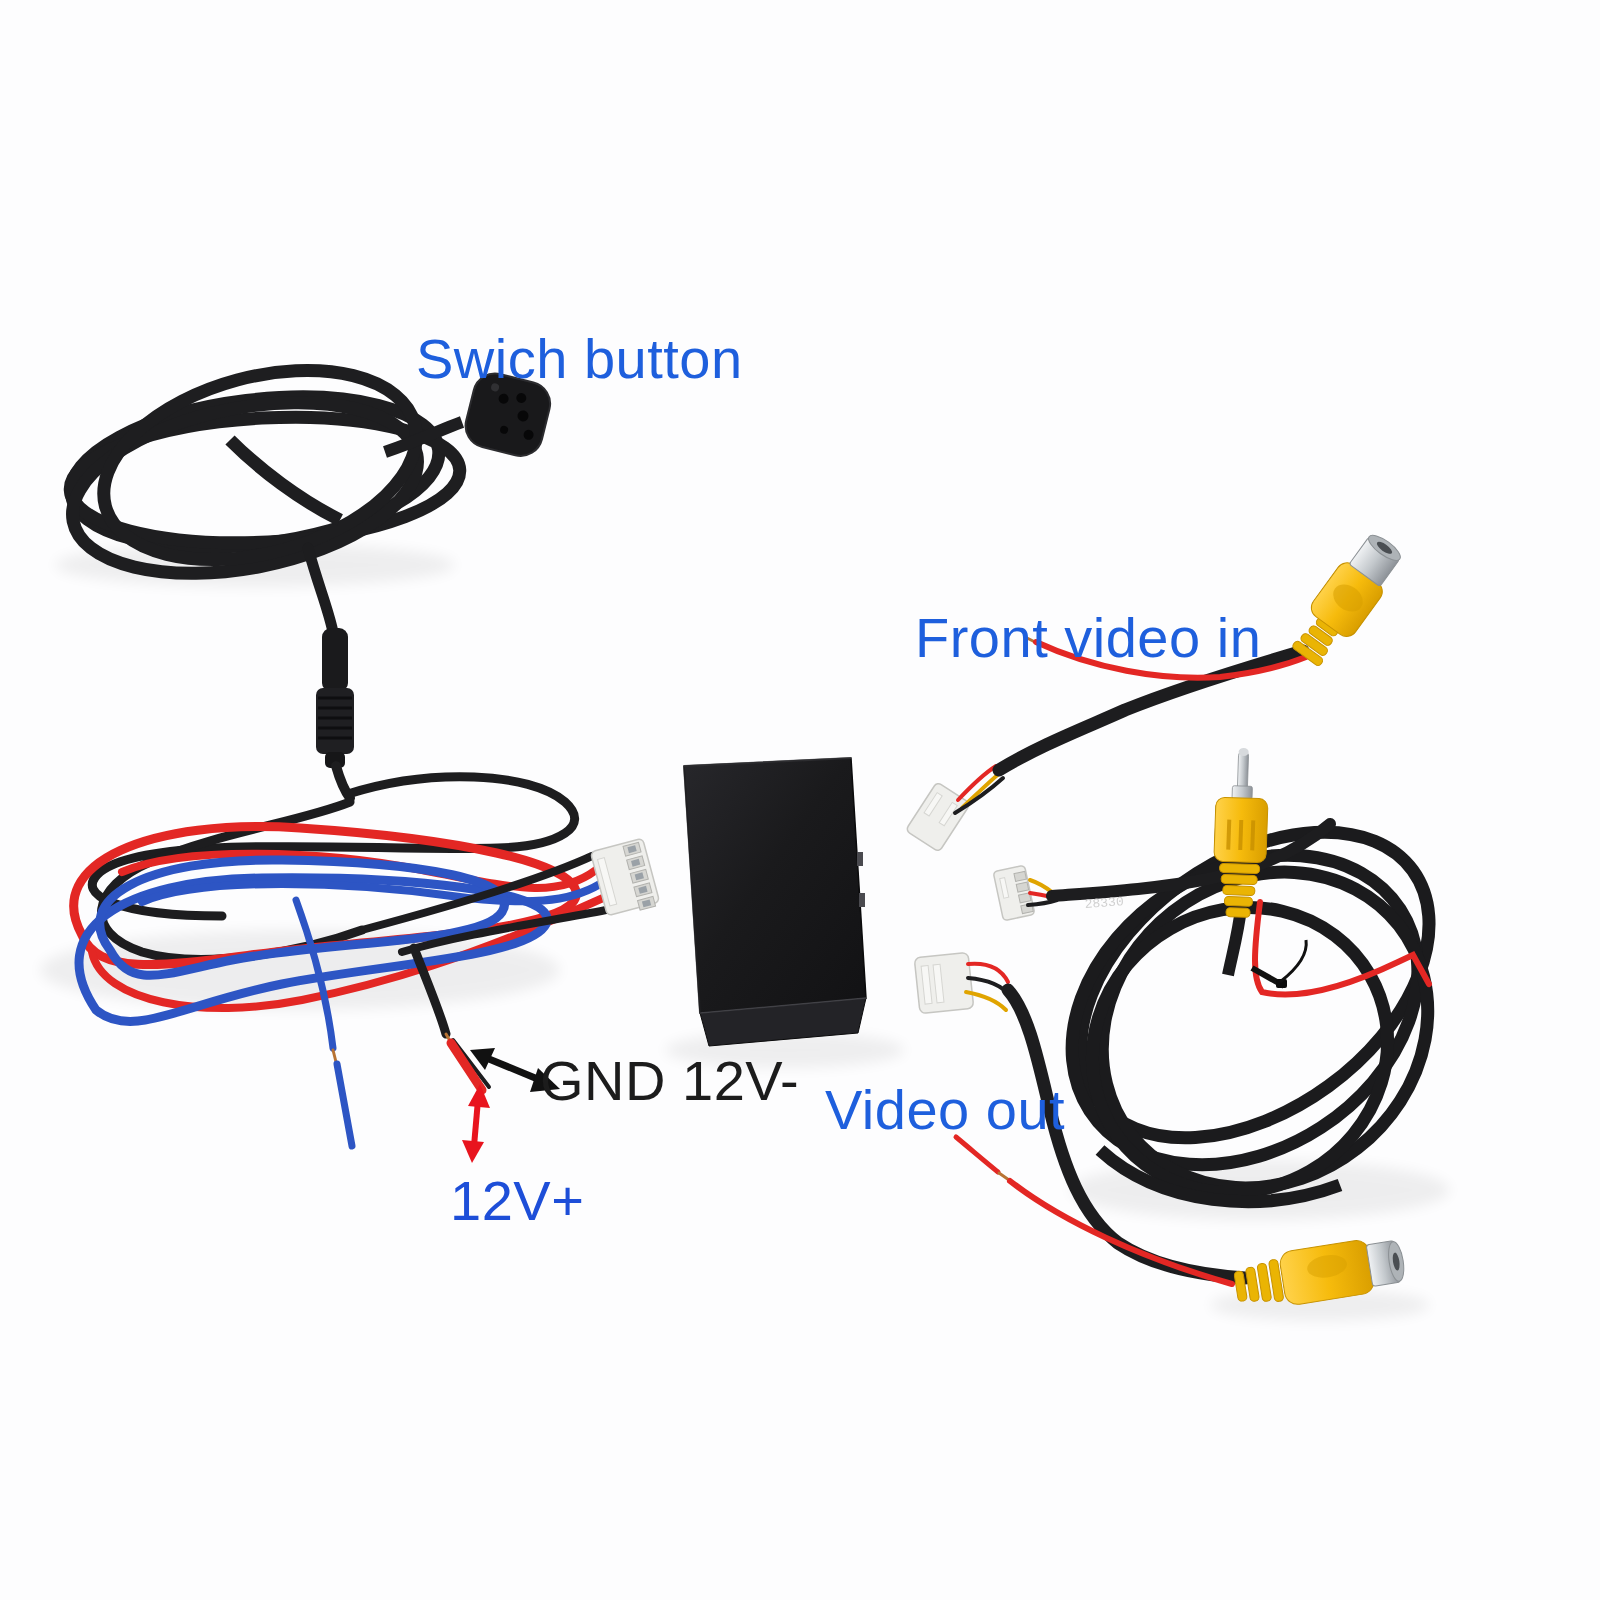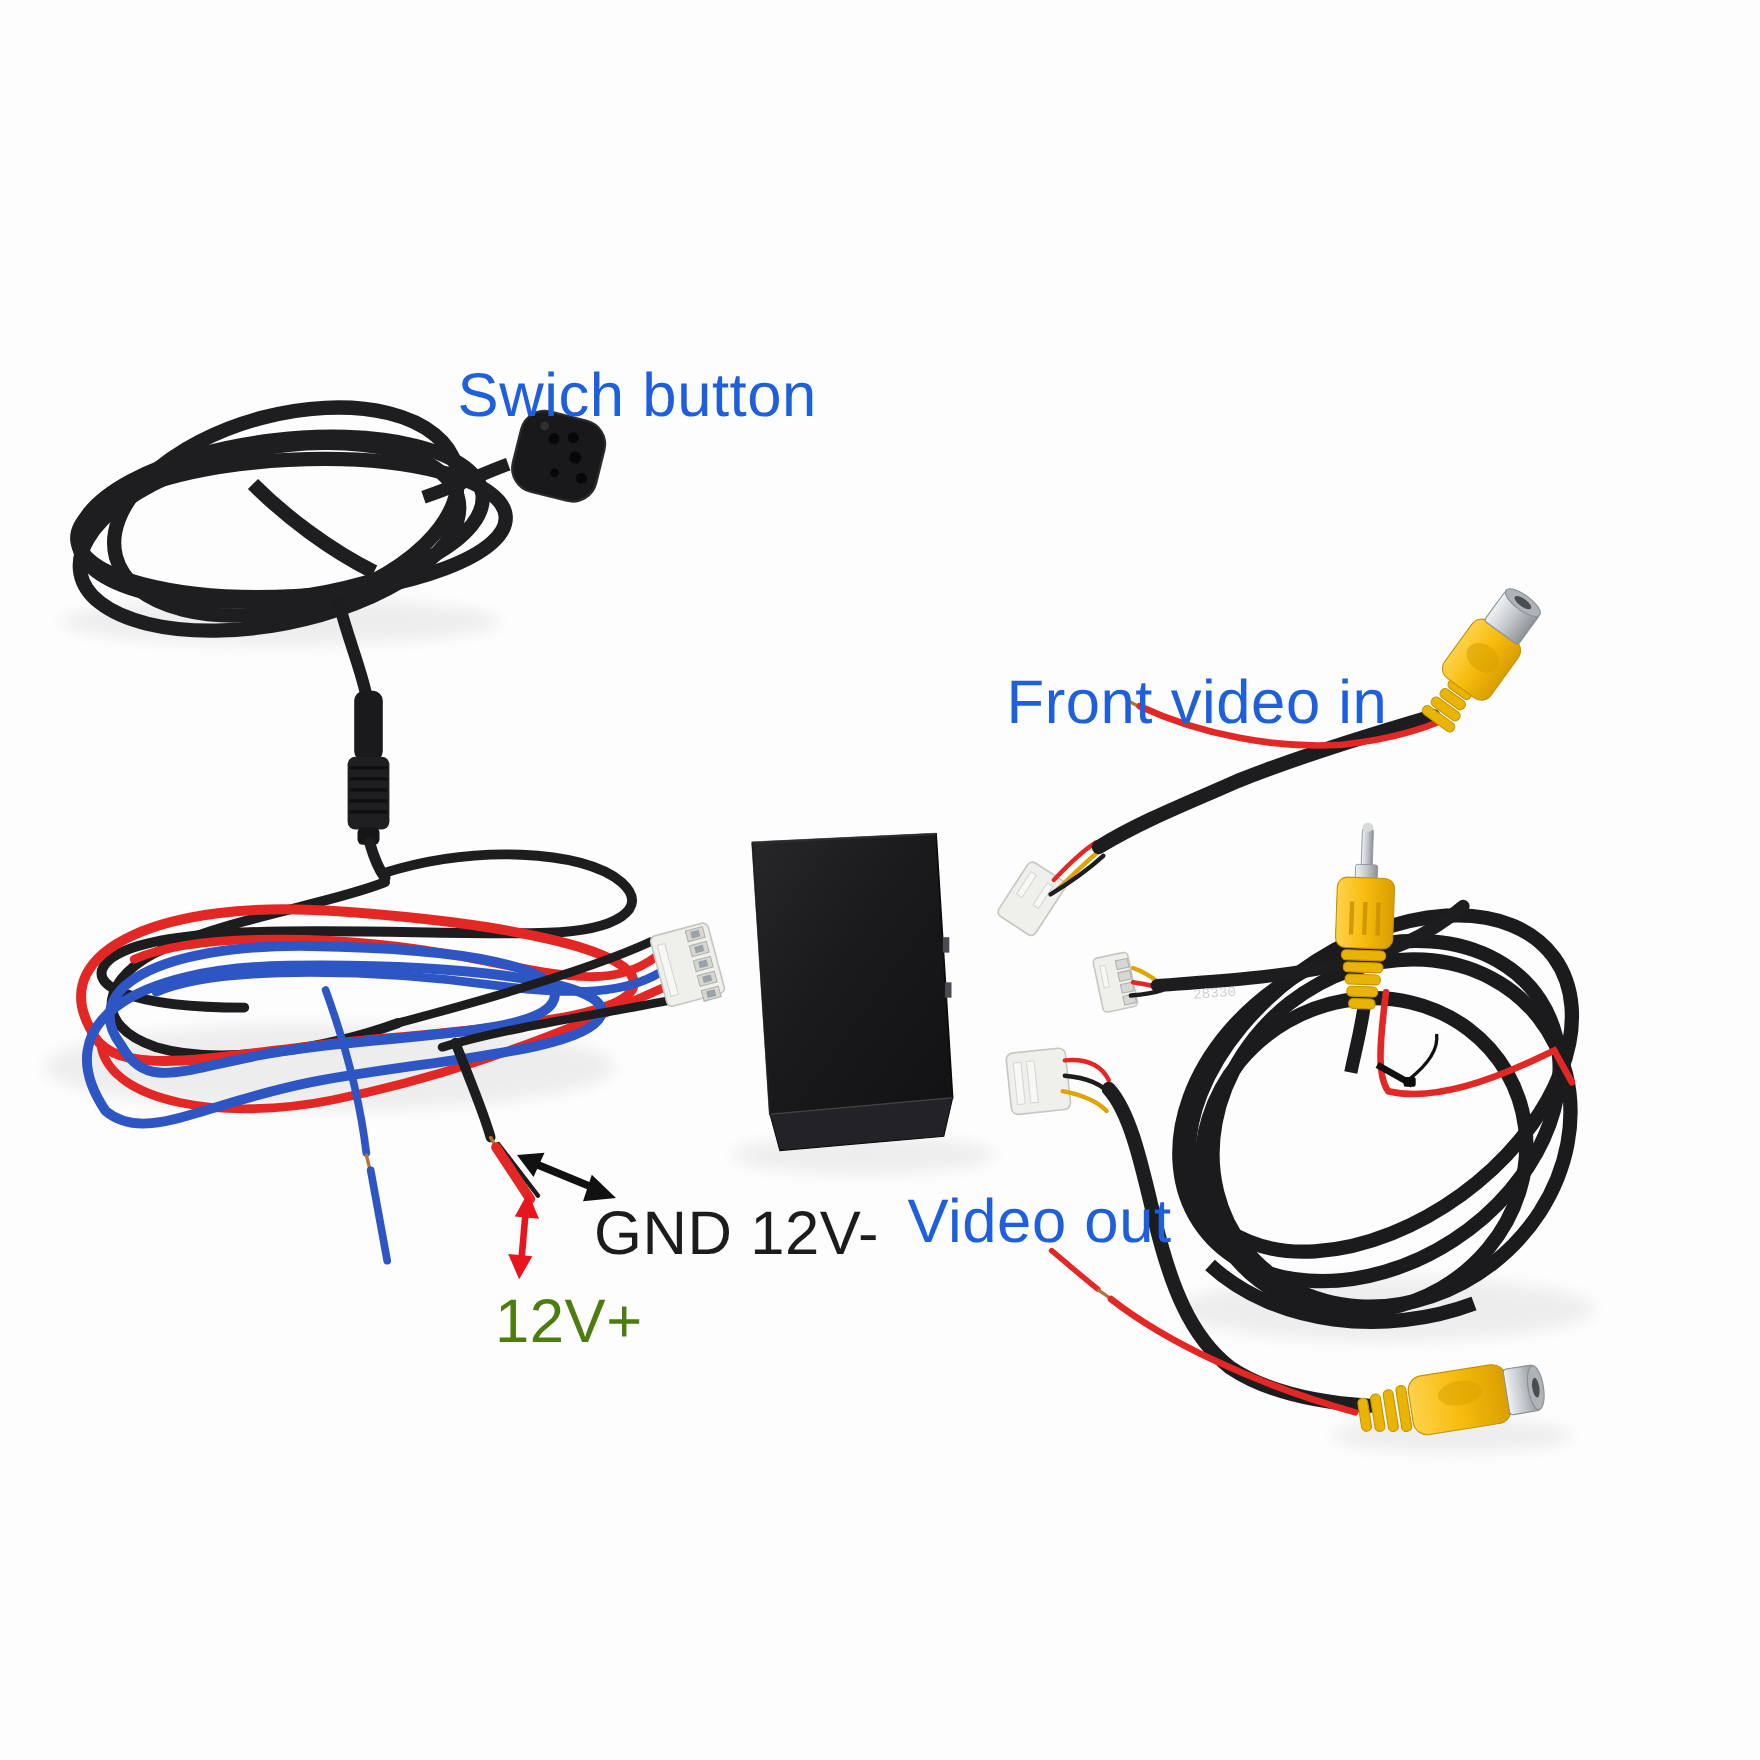--- a/index.html
+++ b/index.html
@@ -1,21 +1,21 @@
 <!DOCTYPE html>
 <html><head>
 <meta charset="utf-8">
 <style>
   html,body{margin:0;padding:0;background:#ffffff;}
   #stage{position:relative;width:1600px;height:1600px;background:#fdfdfe;overflow:hidden;
          font-family:"Liberation Sans", sans-serif;}
   #photo{position:absolute;left:0;top:0;}
   .lbl{position:absolute;font-size:56px;letter-spacing:0.5px;white-space:nowrap;}
   .lbl-blue{color:#1e5fdd;}
-  .lbl-red{color:#4d7c0f;}
+  .lbl-red{color:#1d4ed8;}
   .lbl-black{color:#1c1c1c;}
   
   .wb{stroke:#1d1d1f;fill:none;stroke-linecap:round;}
   .wr{stroke:#e32724;fill:none;stroke-linecap:round;}
   .wu{stroke:#2d55c4;fill:none;stroke-linecap:round;}
   .wy{stroke:#e0a400;fill:none;stroke-linecap:round;}
   .cu{stroke:#b87333;fill:none;stroke-linecap:round;}
   .conn{fill:#efefec;stroke:#c6c6c2;stroke-width:1.5;}
   .pinslot{fill:#d6d6d2;stroke:#b2b2ae;stroke-width:1;}
   .pinmetal{fill:#9aa1a7;}
@@ -262,15 +262,15 @@
       <polygon points="480,1084 490,1108 468,1106"></polygon>
       <polygon points="472,1163 462,1140 484,1142"></polygon>
     </g>
   </g>
 </svg>
 
   <div class="lbl lbl-blue" style="left:416px;  top:326px;">Swich button</div>
   <div class="lbl lbl-blue" style="left:915px;  top:605px;">Front video in</div>
   <div class="lbl lbl-blue" style="left:825px;  top:1077px;text-align:right;">Video out</div>
   <div class="lbl lbl-red" style="left:450px;  top:1168px;">12V+</div>
-  <div class="lbl lbl-black" style="left:540px;  top:1088px;">GND 12V-</div>
+  <div class="lbl lbl-black" style="left:540px;  top:1048px;">GND 12V-</div>
 
 </div>
 
 </body></html>

